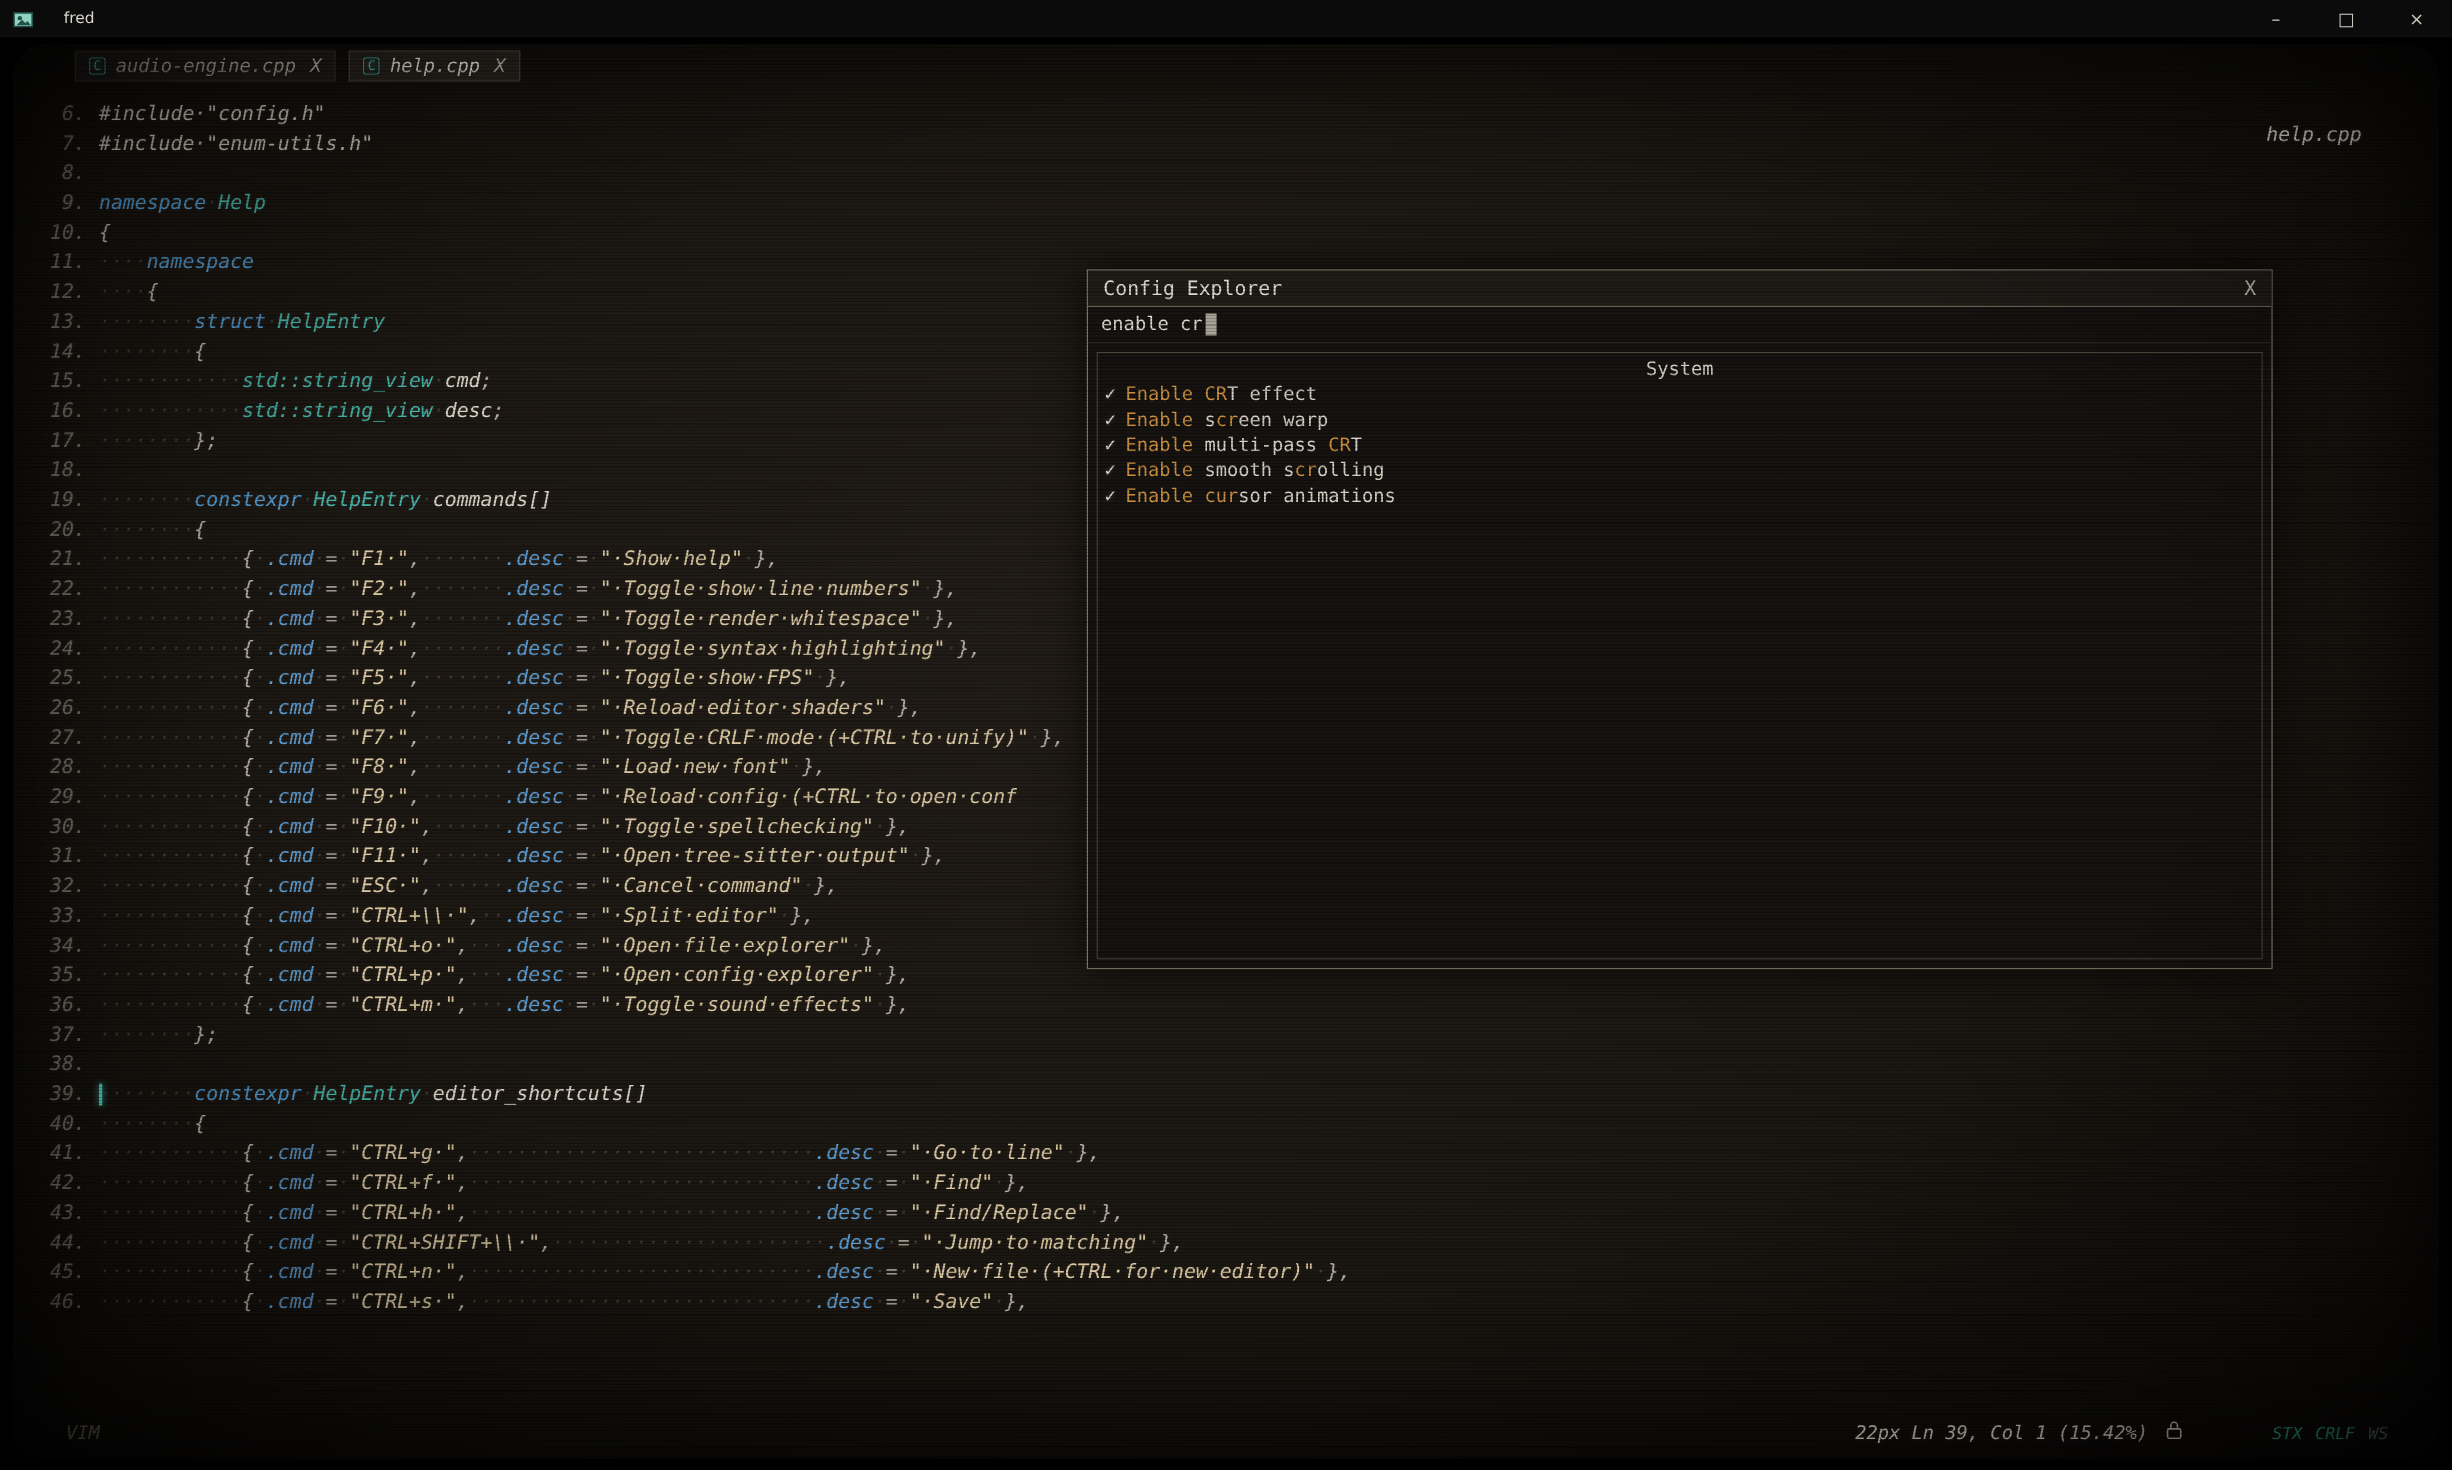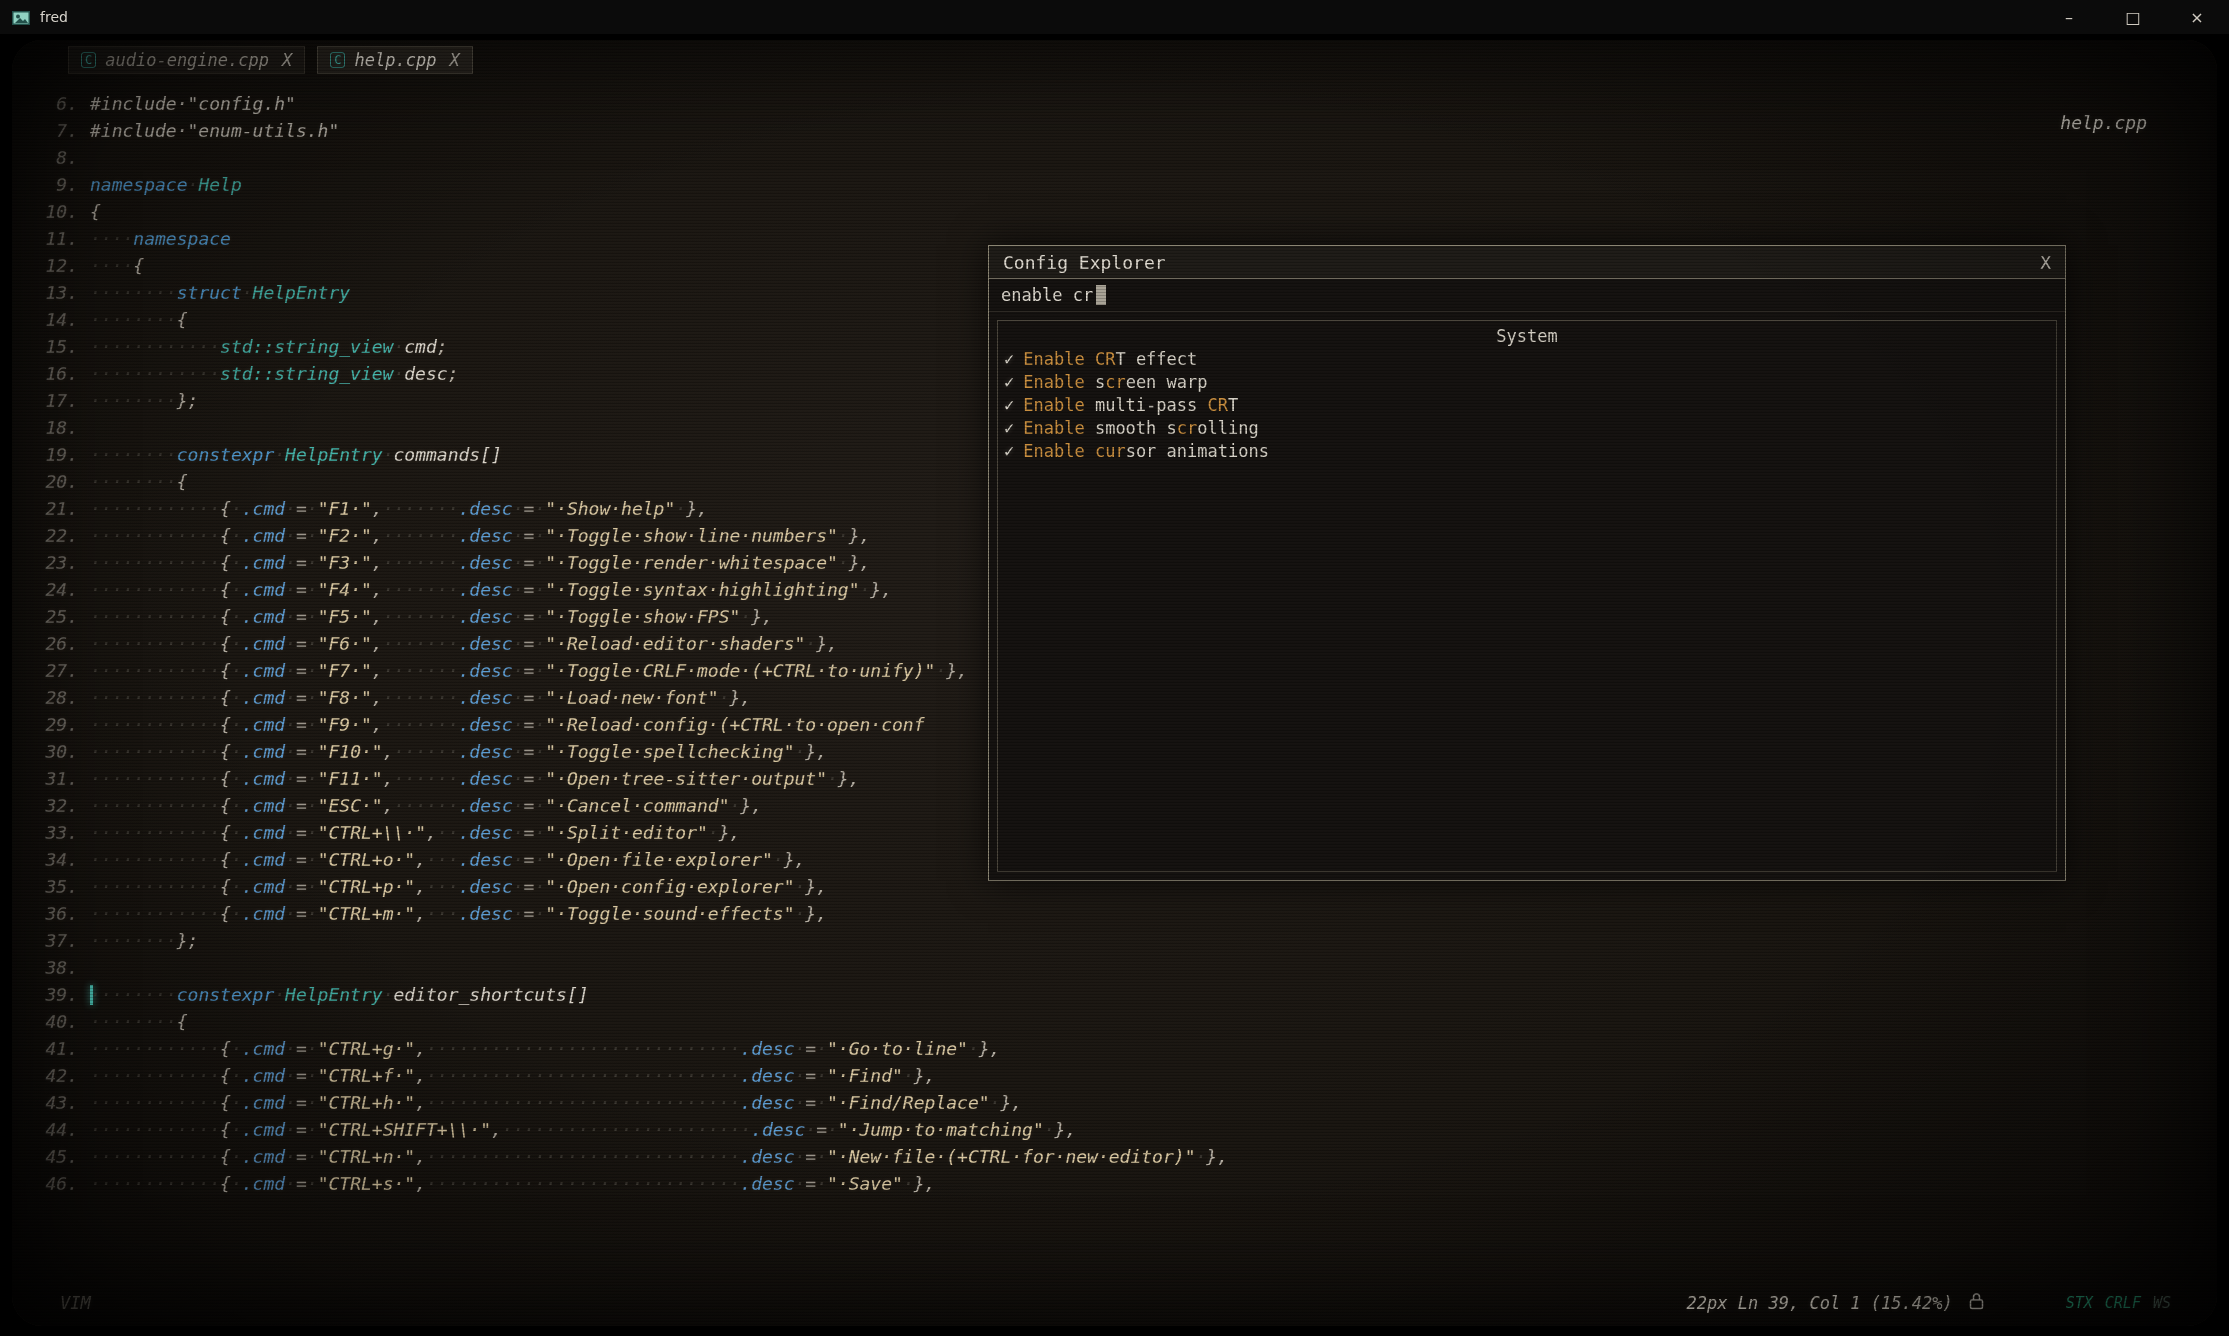--- a/index.html
+++ b/index.html
@@ -10,21 +10,21 @@
   }
 
   
   .titlebar {
     position:absolute; top:0; left:0; right:0; height:34px;
     background:#0b0b0b; display:flex; align-items:center;
     padding-left:12px; z-index:50;
     font-family:"DejaVu Sans", "Liberation Sans", sans-serif;
   }
   .app-icon { width:18px; height:14px; display:inline-block; }
-  .title-text { color:#d8d4cc; font-size:14px; margin-left:10px; }
+  .title-text { color:#d8d4cc; font-size:14px; margin-left:28px; }
   .win-controls { margin-left:auto; display:flex; height:100%; }
   .win-btn {
     width:64px; height:100%; display:flex; align-items:center; justify-content:center;
     color:#d0cbc1; font-size:16px;
   }
 
   
   .crt { position:absolute; top:34px; left:0; right:0; bottom:0; background:#000; }
   .screen {
     position:absolute; inset:6px 12px 10px 12px; border-radius:30px; overflow:hidden;

